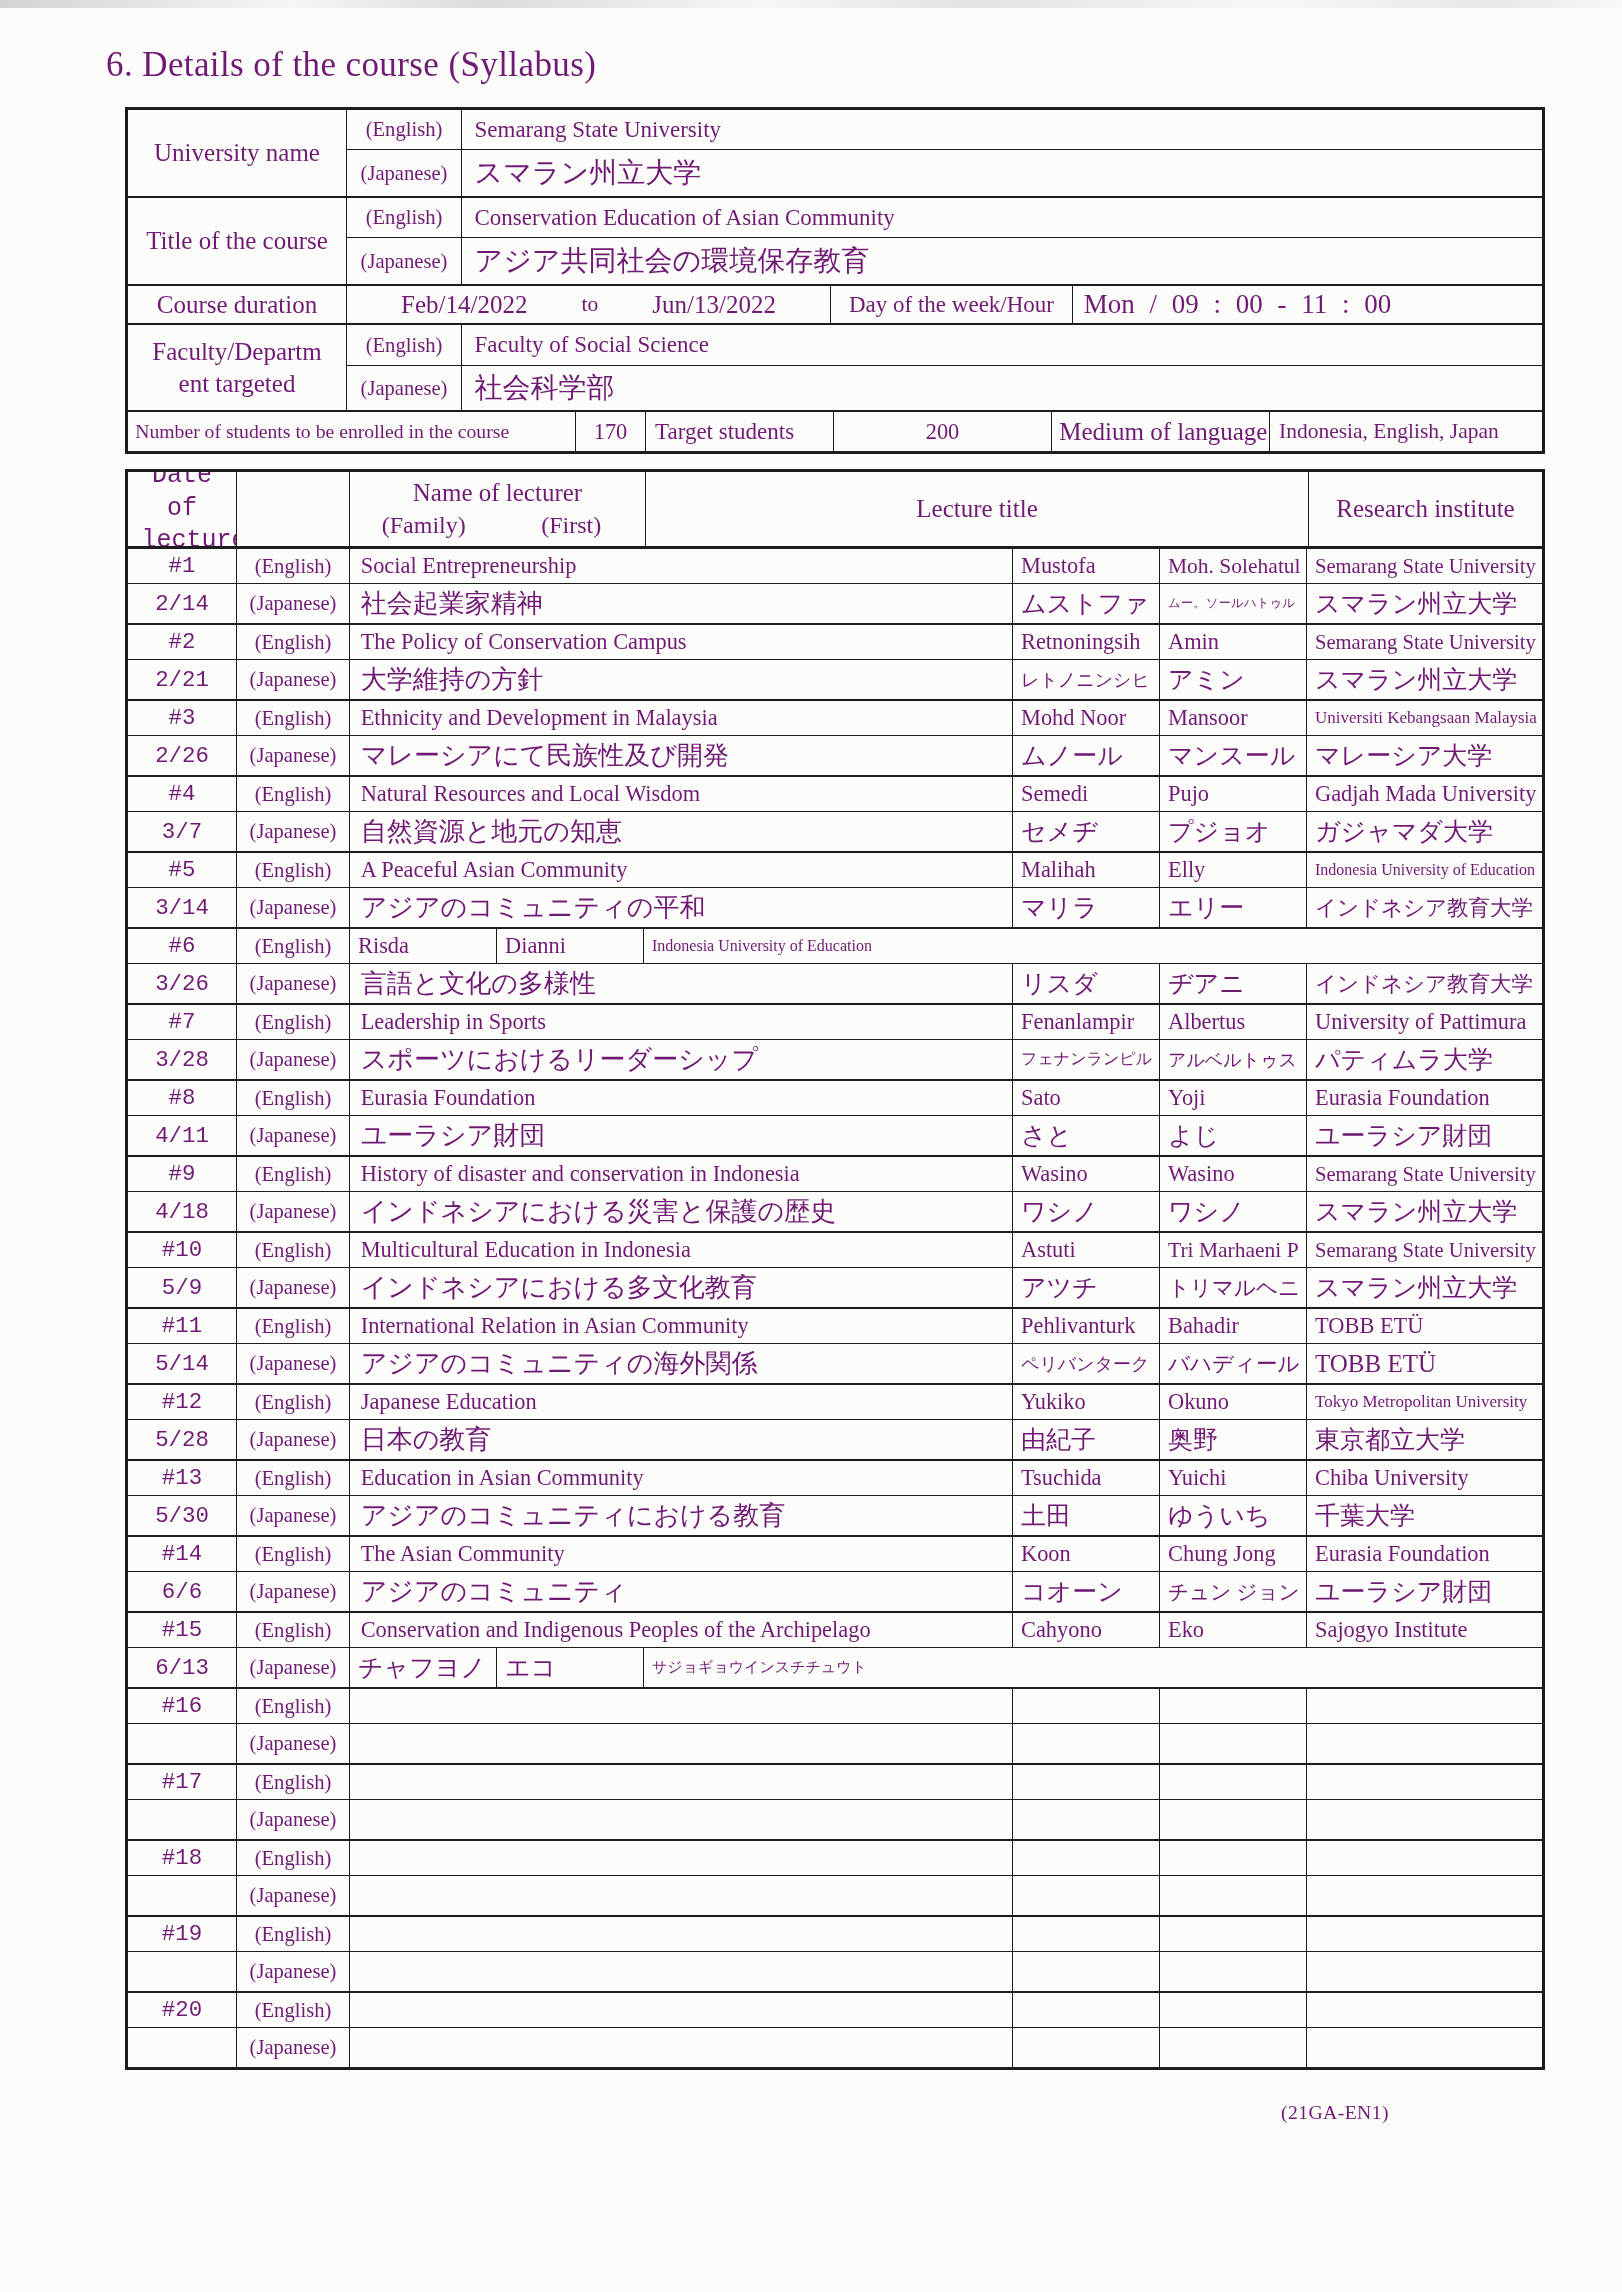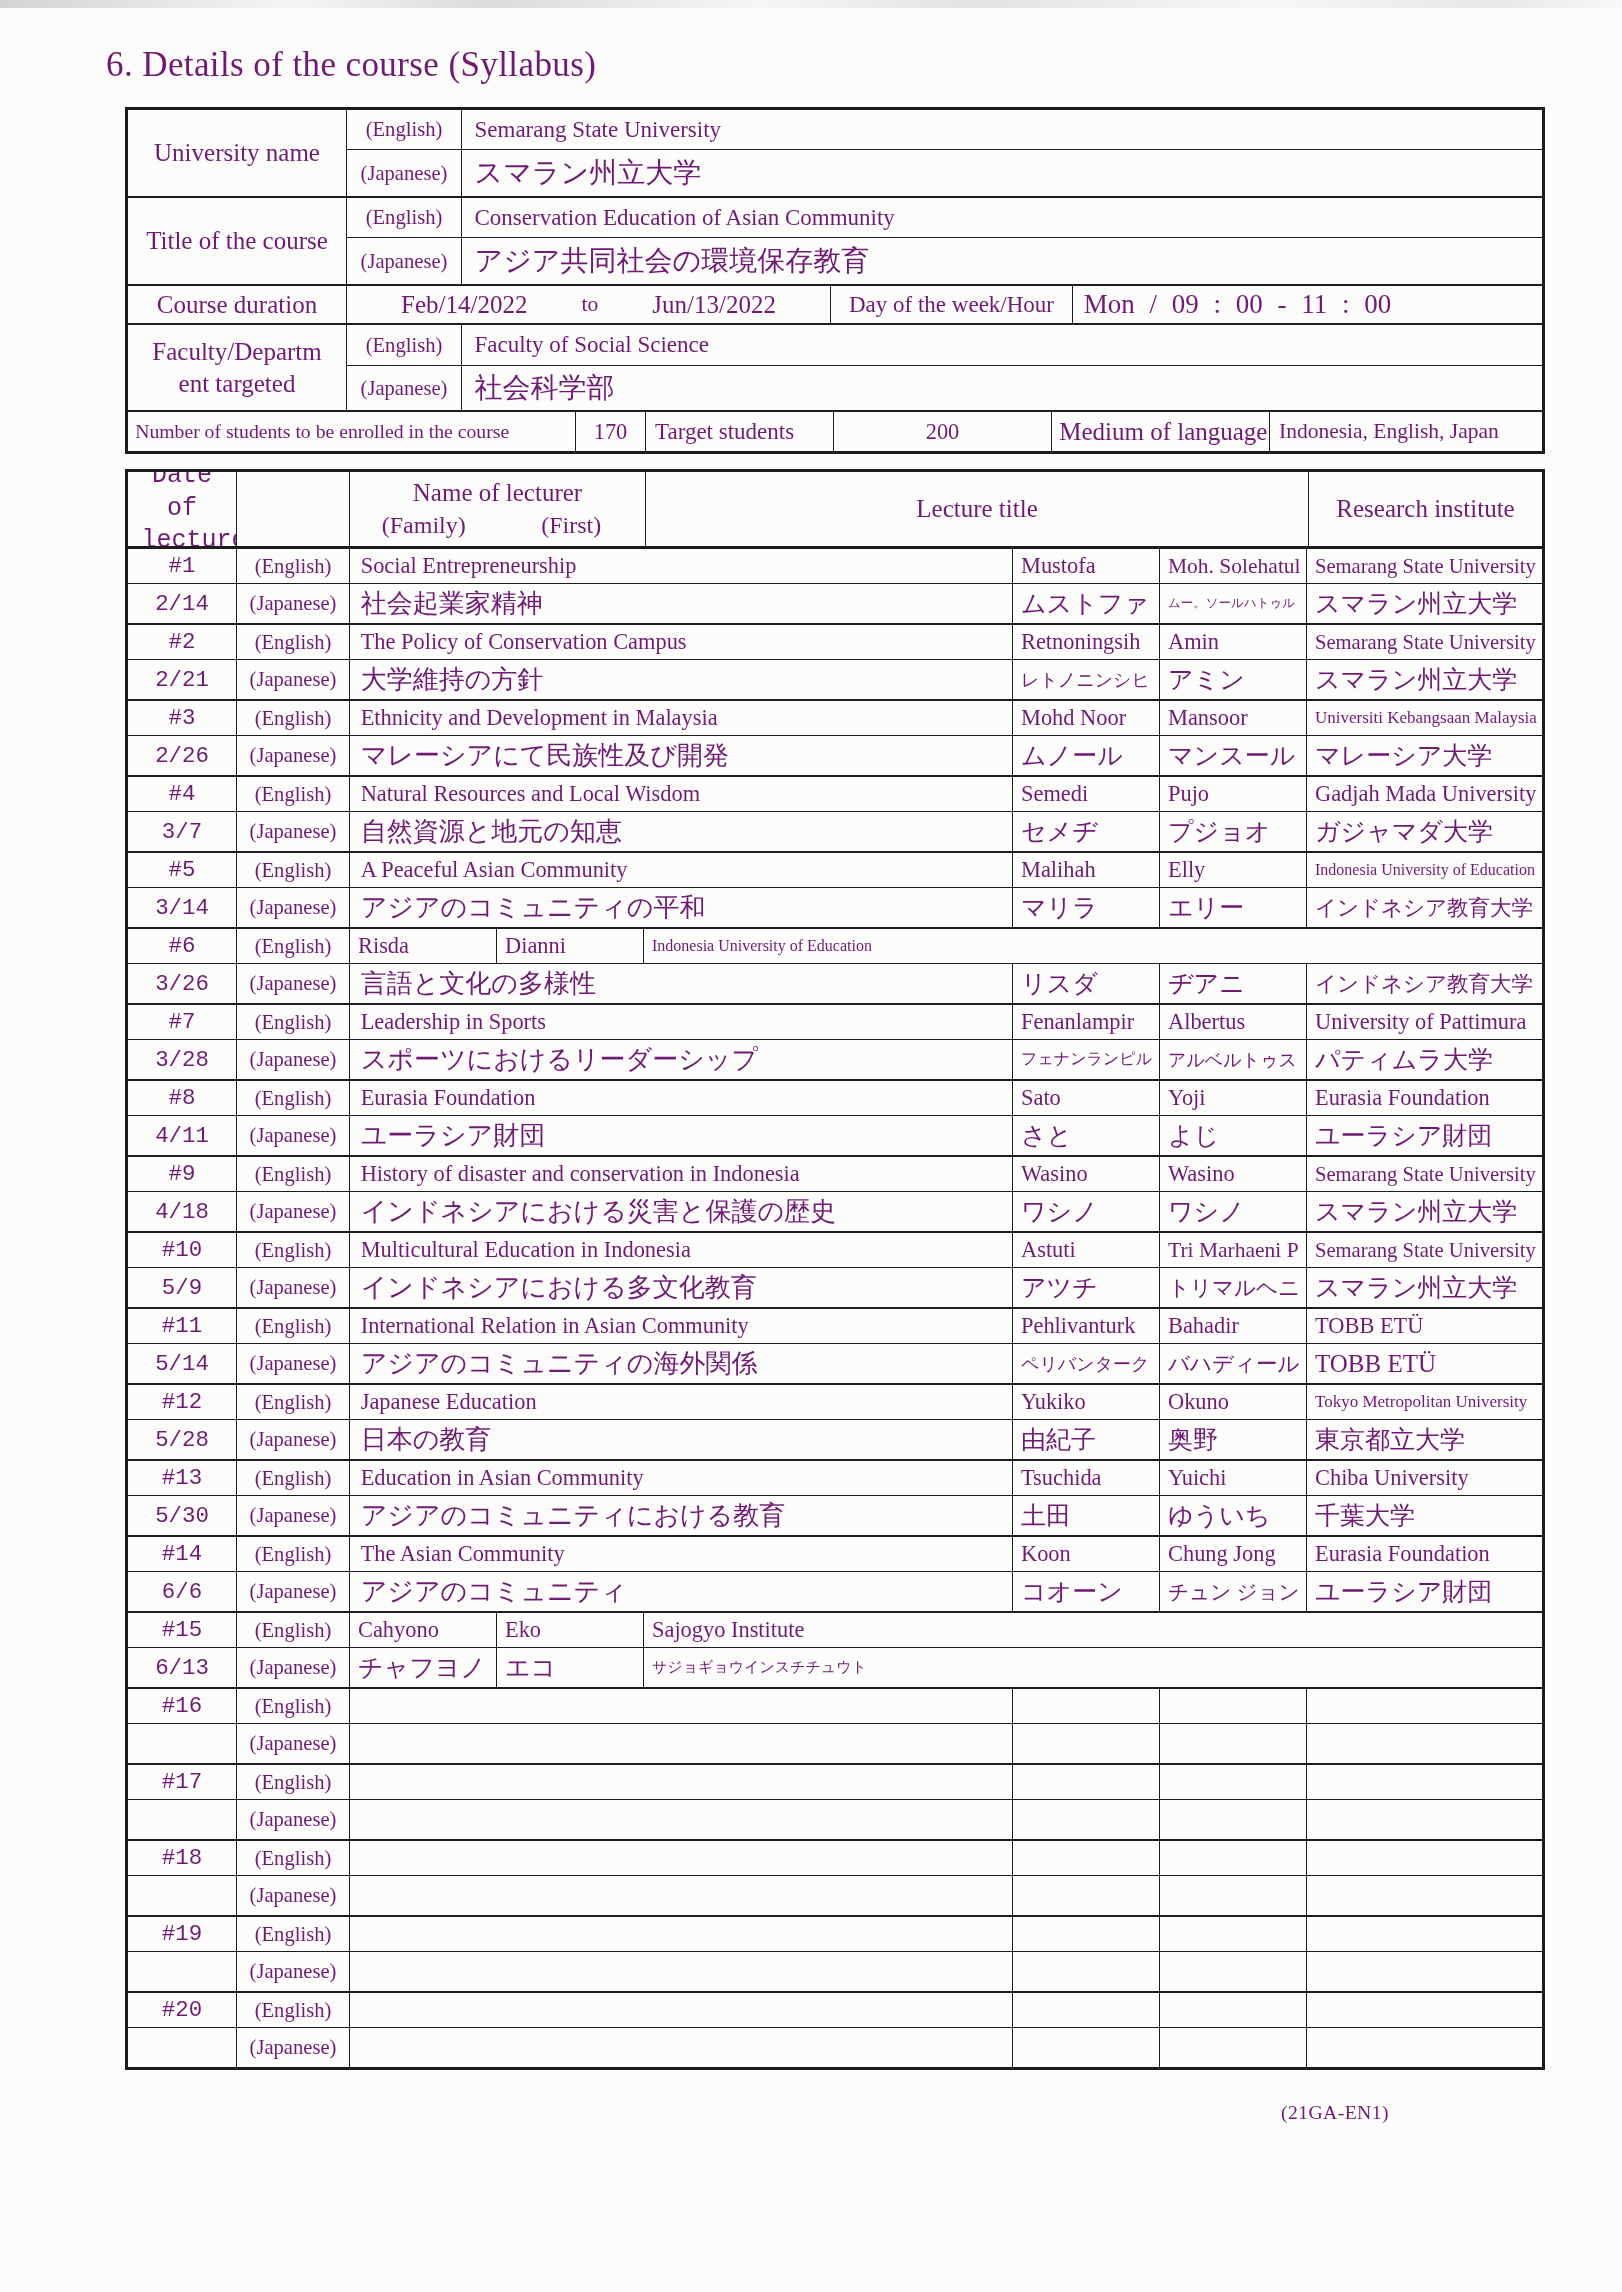--- a/index.html
+++ b/index.html
@@ -450,20 +450,21 @@
       <div class="c fam fit">コオーン</div>
       <div class="c first fit" style="font-size: 20.6px;">チュン ジョン</div>
       <div class="c inst fit">ユーラシア財団</div>
     </div>
   </div>
 
   <div class="lrow">
     <div class="lr-sub en">
       <div class="c date">#15</div>
       <div class="c lang">(English)</div>
+      <div class="c title fit">Conservation and Indigenous Peoples of the Archipelago</div>
       <div class="c fam fit">Cahyono</div>
       <div class="c first fit">Eko</div>
       <div class="c inst fit">Sajogyo Institute</div>
     </div>
     <div class="lr-sub ja">
       <div class="c date">6/13</div>
       <div class="c lang">(Japanese)</div>
       <div class="c fam fit">チャフヨノ</div>
       <div class="c first fit">エコ</div>
       <div class="c inst fit" style="font-size: 15px;">サジョギョウインスチチュウト</div>

